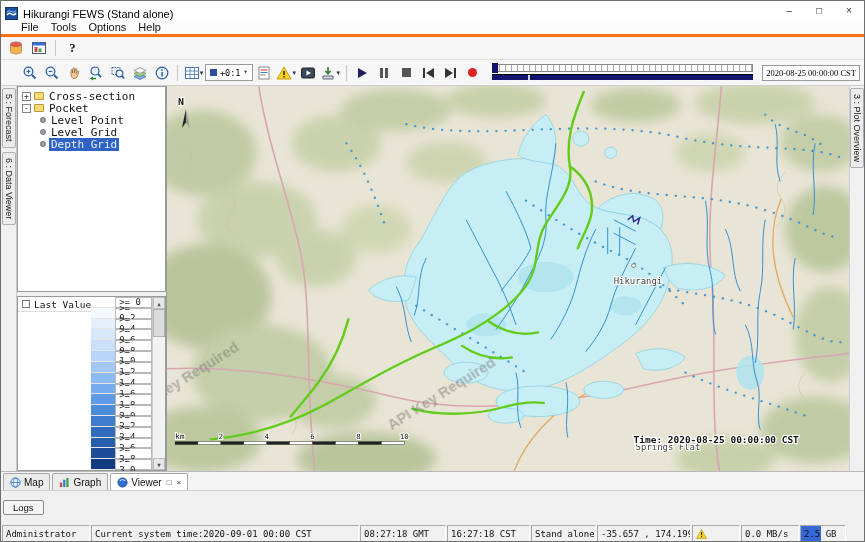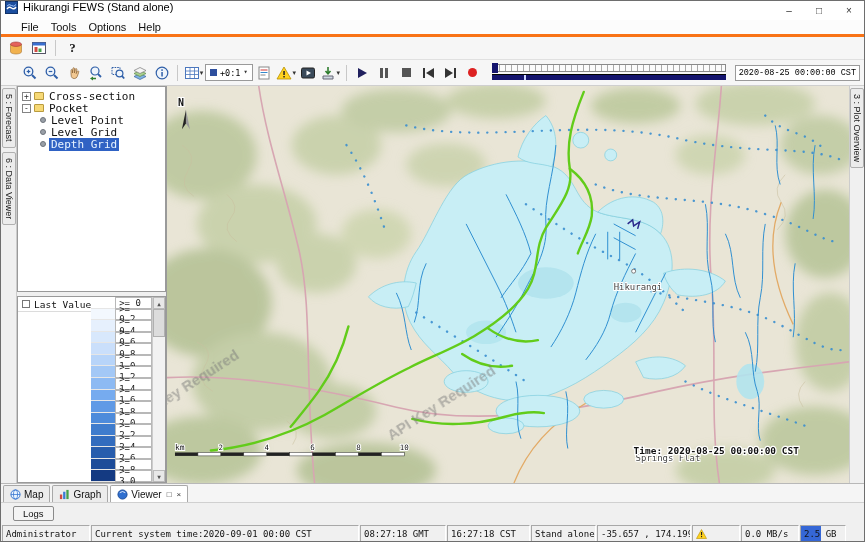--- a/index.html
+++ b/index.html
@@ -2,21 +2,21 @@
 <html><head>
 <meta charset="utf-8">
 <style>
   * { box-sizing: border-box; margin: 0; padding: 0; }
   html,body { width:865px; height:542px; }
   body { font-family:"Liberation Sans",sans-serif; background:#d4d4d4; }
   .window { width:865px; height:542px; border:1px solid #6e6e6e; background:#f0f0f0;
             display:flex; flex-direction:column; overflow:hidden; }
 
   
-  .titlebar { height:19px; flex:none; background:#ffffff; display:flex; align-items:flex-start;
+  .titlebar { height:19px; flex:none; background:#ffffff; display:flex; align-items:flex-end;
               padding-left:4px; gap:5px; }
   .titlebar .title { font-size:11px; color:#000; white-space:nowrap; }
   .win-controls { margin-left:auto; display:flex; height:100%; }
   .win-btn { width:30px; display:flex; align-items:center; justify-content:center;
              font-size:10px; color:#333; }
 
   
   .menubar { height:17px; flex:none; background:#fcfcfc; border-bottom:3px solid #f97316;
              display:flex; align-items:center; padding-left:14px; }
   .menu-item { font-size:11px; color:#111; padding:0 6px; }
@@ -42,21 +42,21 @@
   .tri-r8 { width:0; height:0; border-left:8px solid #333; border-top:5px solid transparent; border-bottom:5px solid transparent; }
   .rec { width:9px; height:9px; border-radius:50%; background:#dd2222; }
   
   .timeline { flex:1; height:18px; margin:1px 8px 0 8px; position:relative; min-width:60px; }
   .ruler { height:8px; border:1px solid #8a8a8a; background:#fbfbfb;
            background-image:repeating-linear-gradient(90deg,#a8a8a8 0,#a8a8a8 1px,transparent 1px,transparent 6px); }
   .navybar { height:6px; background:#14146e; margin-top:2px; border-top:1px solid #000; position:relative; }
   .navytick { position:absolute; left:14%; top:0; bottom:0; width:2px; background:#cdd5ff; }
   .tl-handle { position:absolute; left:0; top:-1px; width:6px; height:10px; background:#14146e; }
   .datebox { flex:none; border:1px solid #9a9a9a; background:#fff; height:16px; display:flex; align-items:center;
-             padding:0 3px; font-family:Liberation Mono, monospace; font-size:8.5px; margin-right:4px; white-space:nowrap; }
+             padding:0 3px; font-family:Liberation Serif, serif; font-size:8.5px; margin-right:4px; white-space:nowrap; }
 
   
   .content { flex:1; display:flex; min-height:0; }
   .tabstrip { width:16px; background:#f0f0f0; flex:none; display:flex; flex-direction:column;
               align-items:center; padding-top:2px; gap:4px; }
   .tabstrip.left { border-right:1px solid #cccccc; }
   .tabstrip.right { border-left:1px solid #cccccc; width:15px; }
   .vtab { writing-mode:vertical-rl; font-size:9px; color:#222; background:#ececec;
           border:1px solid #b0b0b0; padding:5px 1px; border-radius:2px; white-space:nowrap; }
 
@@ -97,22 +97,22 @@
   .map svg { position:absolute; inset:0; width:100%; height:100%; display:block; }
 
   
   .bottom-tabs { height:19px; flex:none; background:#f5f5f5; border-top:1px solid #b8b8b8;
                  display:flex; align-items:flex-end; padding-left:2px; gap:2px; }
   .btab { height:17px; display:flex; align-items:center; gap:3px; padding:0 6px; border:1px solid #a8a8a8;
           border-bottom:none; background:#ececec; border-radius:2px 2px 0 0; font-size:10px; color:#111; }
   .btab.active { background:#ffffff; }
   .wc { font-size:8px; color:#333; margin-left:2px; }
 
-  .logs-row { height:22px; flex:none; background:#f0f0f0; border-top:1px solid #d0d0d0;
-              display:flex; align-items:center; padding-left:12px; }
+  .logs-row { height:34px; flex:none; background:#f0f0f0; border-top:1px solid #d0d0d0;
+              display:flex; align-items:center; padding-left:2px; }
   .logs-btn { height:15px; padding:0 9px; border:1px solid #8a8a8a; background:#f4f4f4; font-size:9.5px;
               display:flex; align-items:center; border-radius:2px; color:#111; }
 
   .statusbar { height:17px; flex:none; background:#f0f0f0; display:flex;
                font-family:"DejaVu Sans Mono",monospace; font-size:9px; color:#111; }
   .seg { border:1px solid; border-color:#a8a8a8 #ffffff #ffffff #a8a8a8; margin:1px 0 1px 1px;
          display:flex; align-items:center; padding:8px 3px; white-space:nowrap; overflow:hidden; flex:none; }
   .seg.user { width:88px; } .seg.sys { width:268px; } .seg.gmt { width:86px; } .seg.cst { width:83px; }
   .seg.mode { width:65px; } .seg.coord { width:94px; } .seg.warn { width:48px; } .seg.net { width:58px; }
   .seg.mem { flex:1; margin-right:18px; position:relative; }

